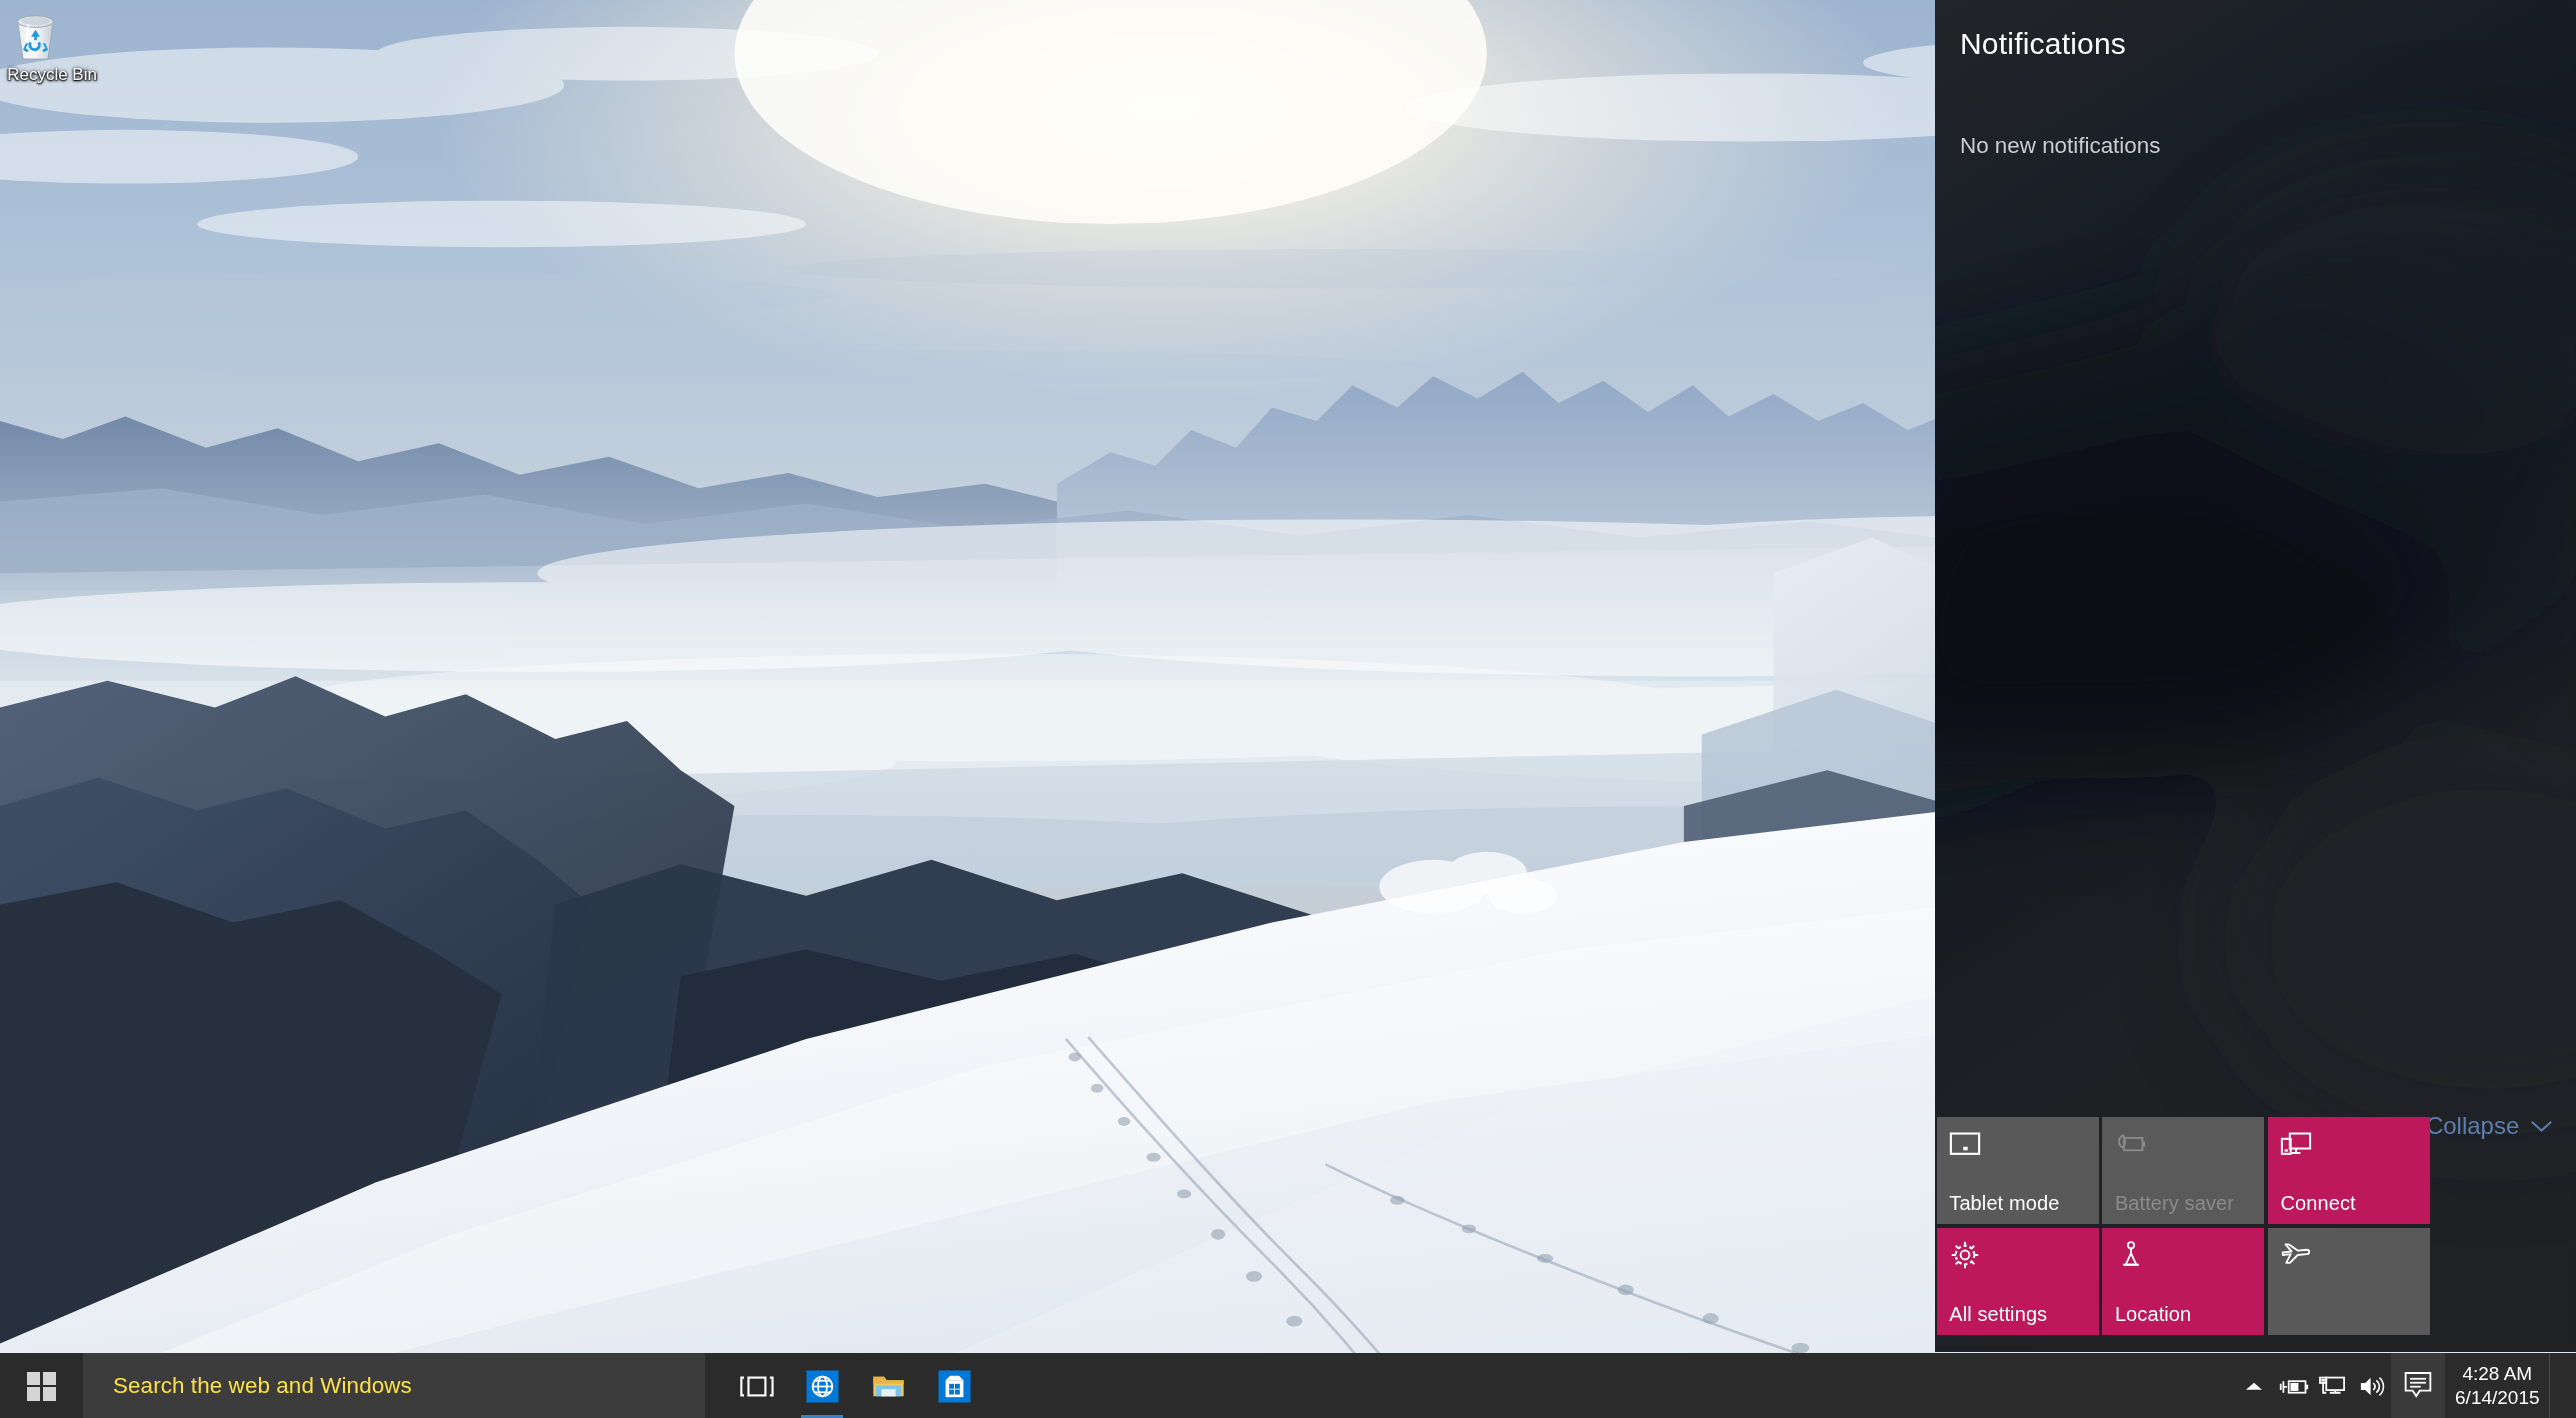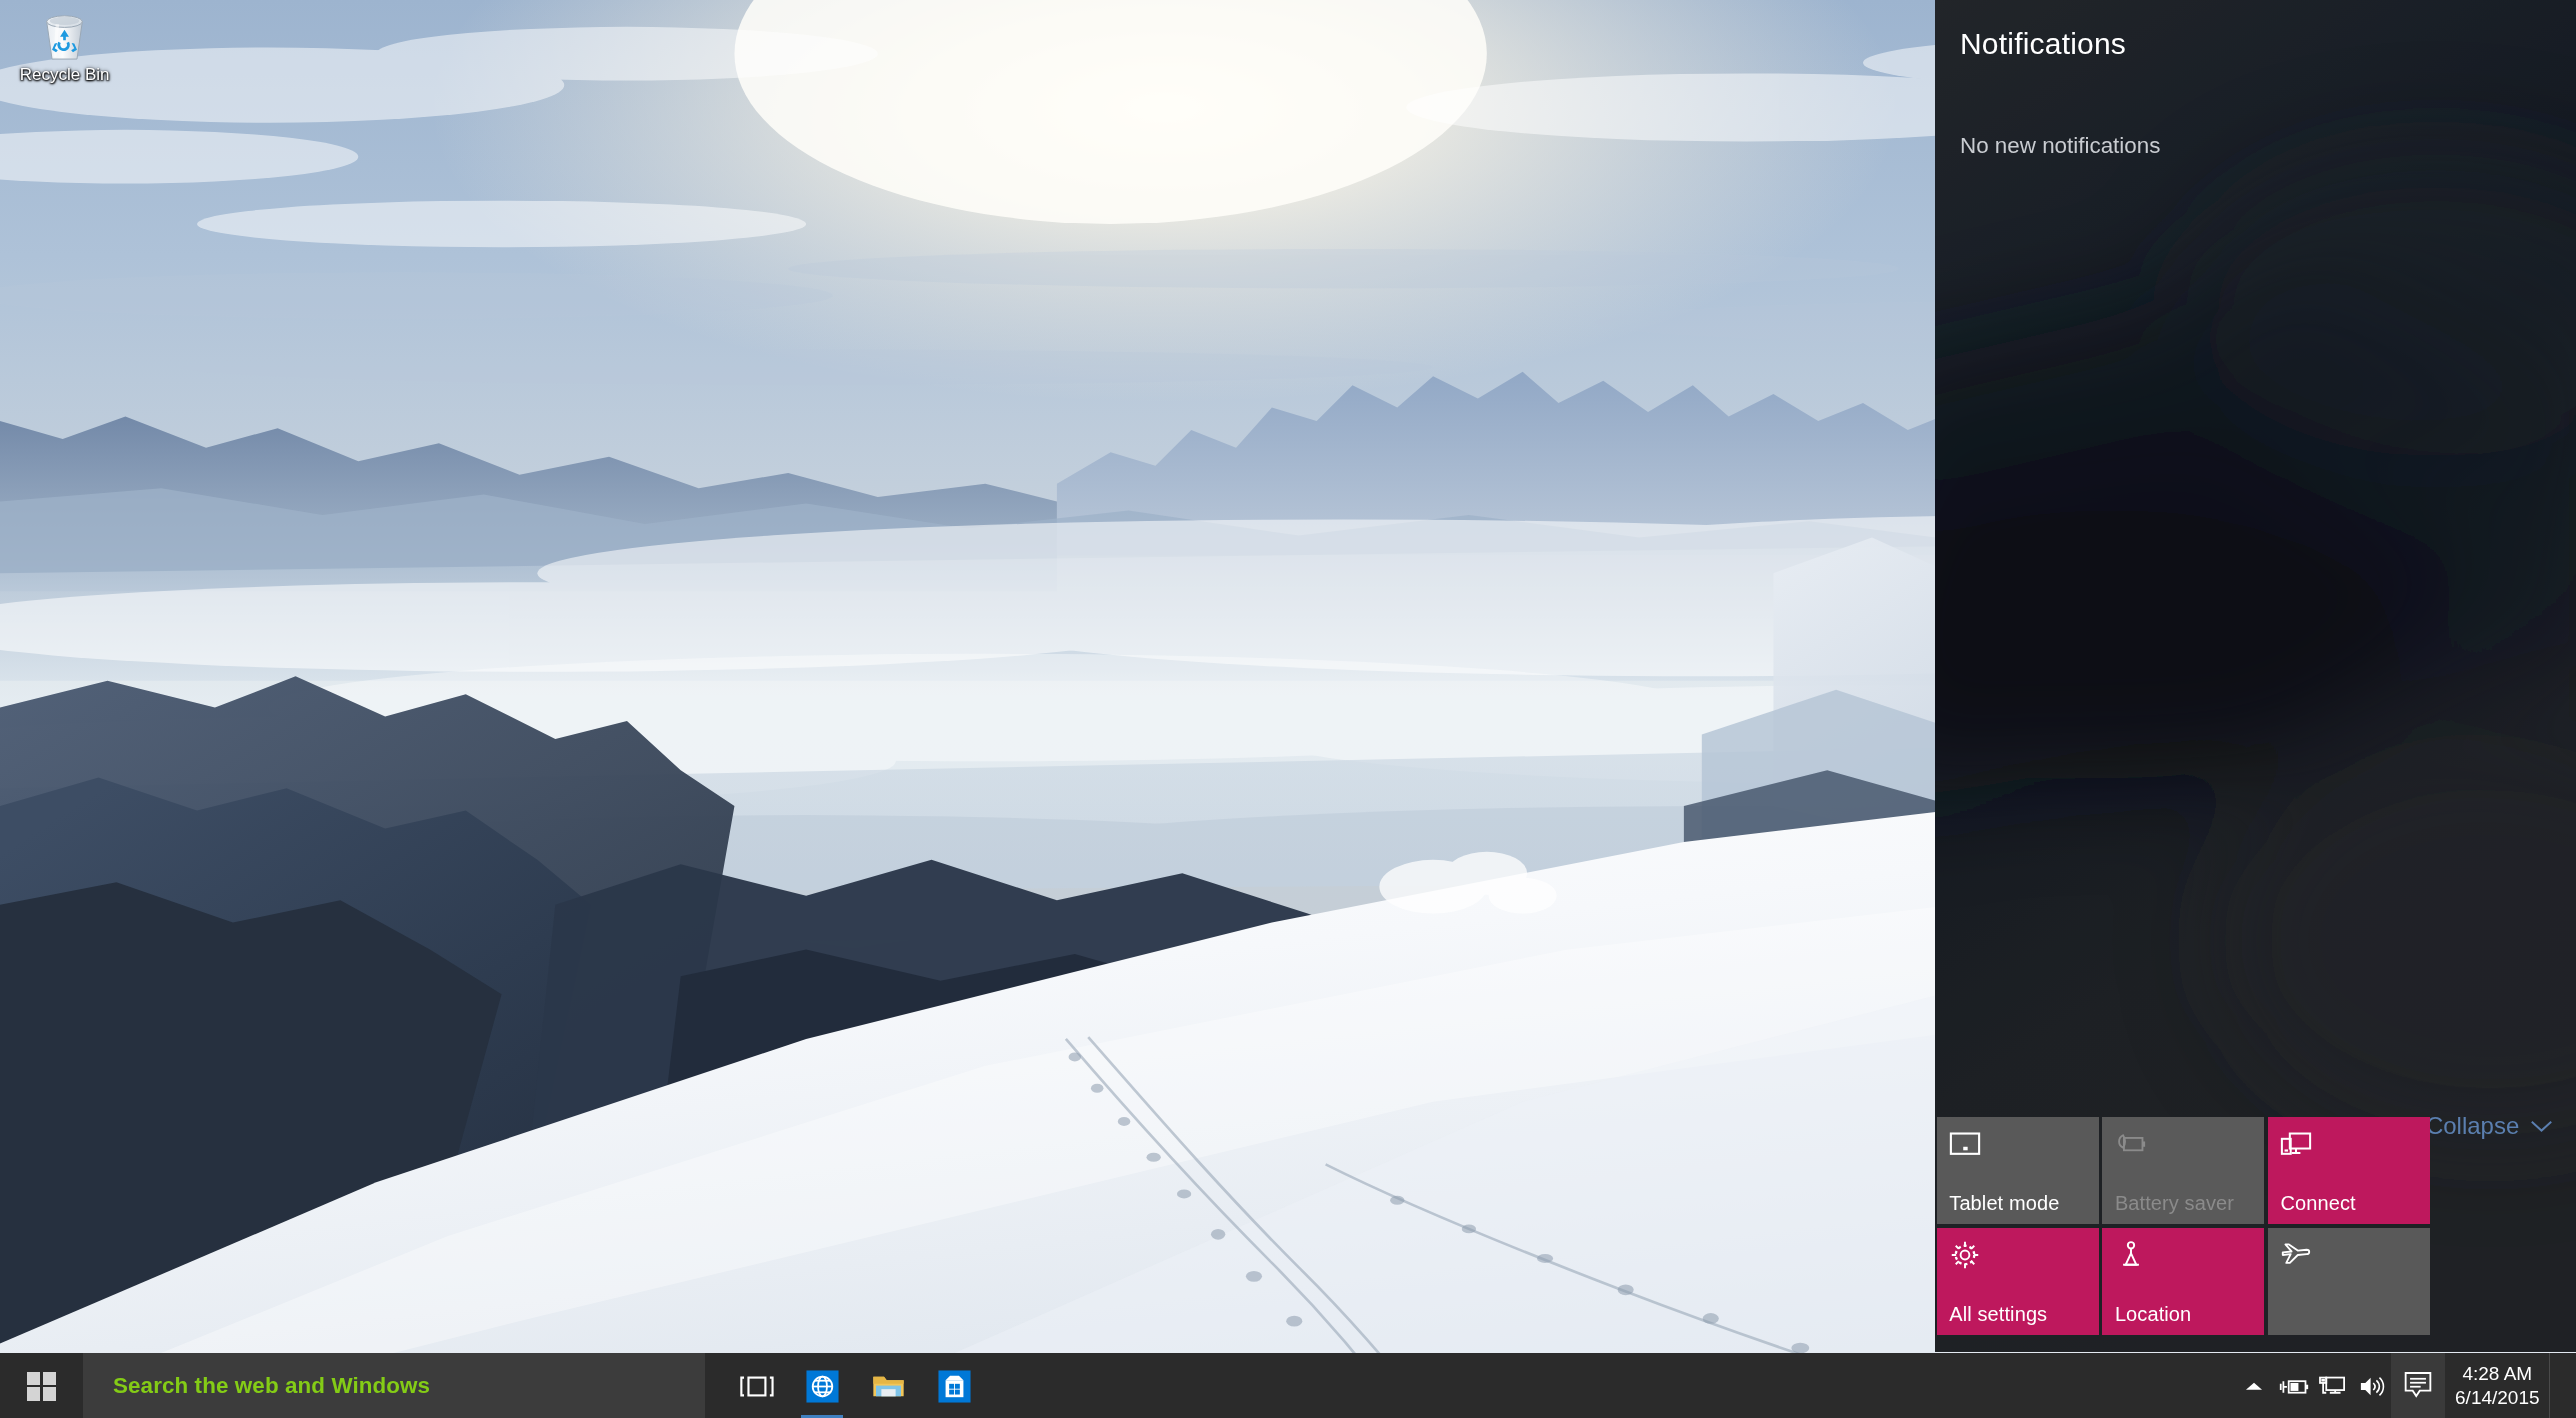--- a/index.html
+++ b/index.html
@@ -11,21 +11,21 @@
   }
 
   
   #desktop { position:absolute; inset:0; overflow:hidden; }
   #wallpaper { position:absolute; inset:0; }
 
   
   .desk-icon {
     position:absolute; left:7.2px; top:7.2px;
     width:115px; display:flex; flex-direction:column;
-    align-items:center; gap:2.7px; cursor:default;
+    align-items:flex-start; gap:2.7px; cursor:default;
   }
   .desk-icon .glyph { width:57px; height:56px; position:relative; }
   .desk-icon .label {
     font-size:17px; color:#ffffff; text-align:center;
     line-height:1.1;
     text-shadow:0.9px 0.9px 1.8px rgba(0,0,0,.95), -0.9px 0.9px 1.8px rgba(0,0,0,.85),
                 0 0 3.6px rgba(0,0,0,.8);
     white-space:nowrap;
   }
 
@@ -108,21 +108,21 @@
   }
   #start-button .winlogo i { background:#d4d4d4; display:block; }
 
   #search-box {
     width:622px; height:66px;
     background:#3c3c3c;
     display:flex; align-items:center;
     padding-left:30px;
     cursor:text;
   }
-  #search-box .ph { font-size:22.4px; color:#84cc16; letter-spacing:0.1px;font-weight:bold; }
+  #search-box .ph { font-size:22.4px; color:#fde047; letter-spacing:0.1px; }
 
   #tb-apps { display:flex; align-items:center; height:66px; padding-left:18px; gap:0; }
   .tb-btn {
     width:66px; height:66px;
     display:flex; align-items:center; justify-content:center;
     cursor:pointer; position:relative;
   }
   .tb-btn.active::after {
     content:""; position:absolute; left:11.6px; right:11.6px; bottom:0;
     height:4.5px; background:#3f7fbf;

